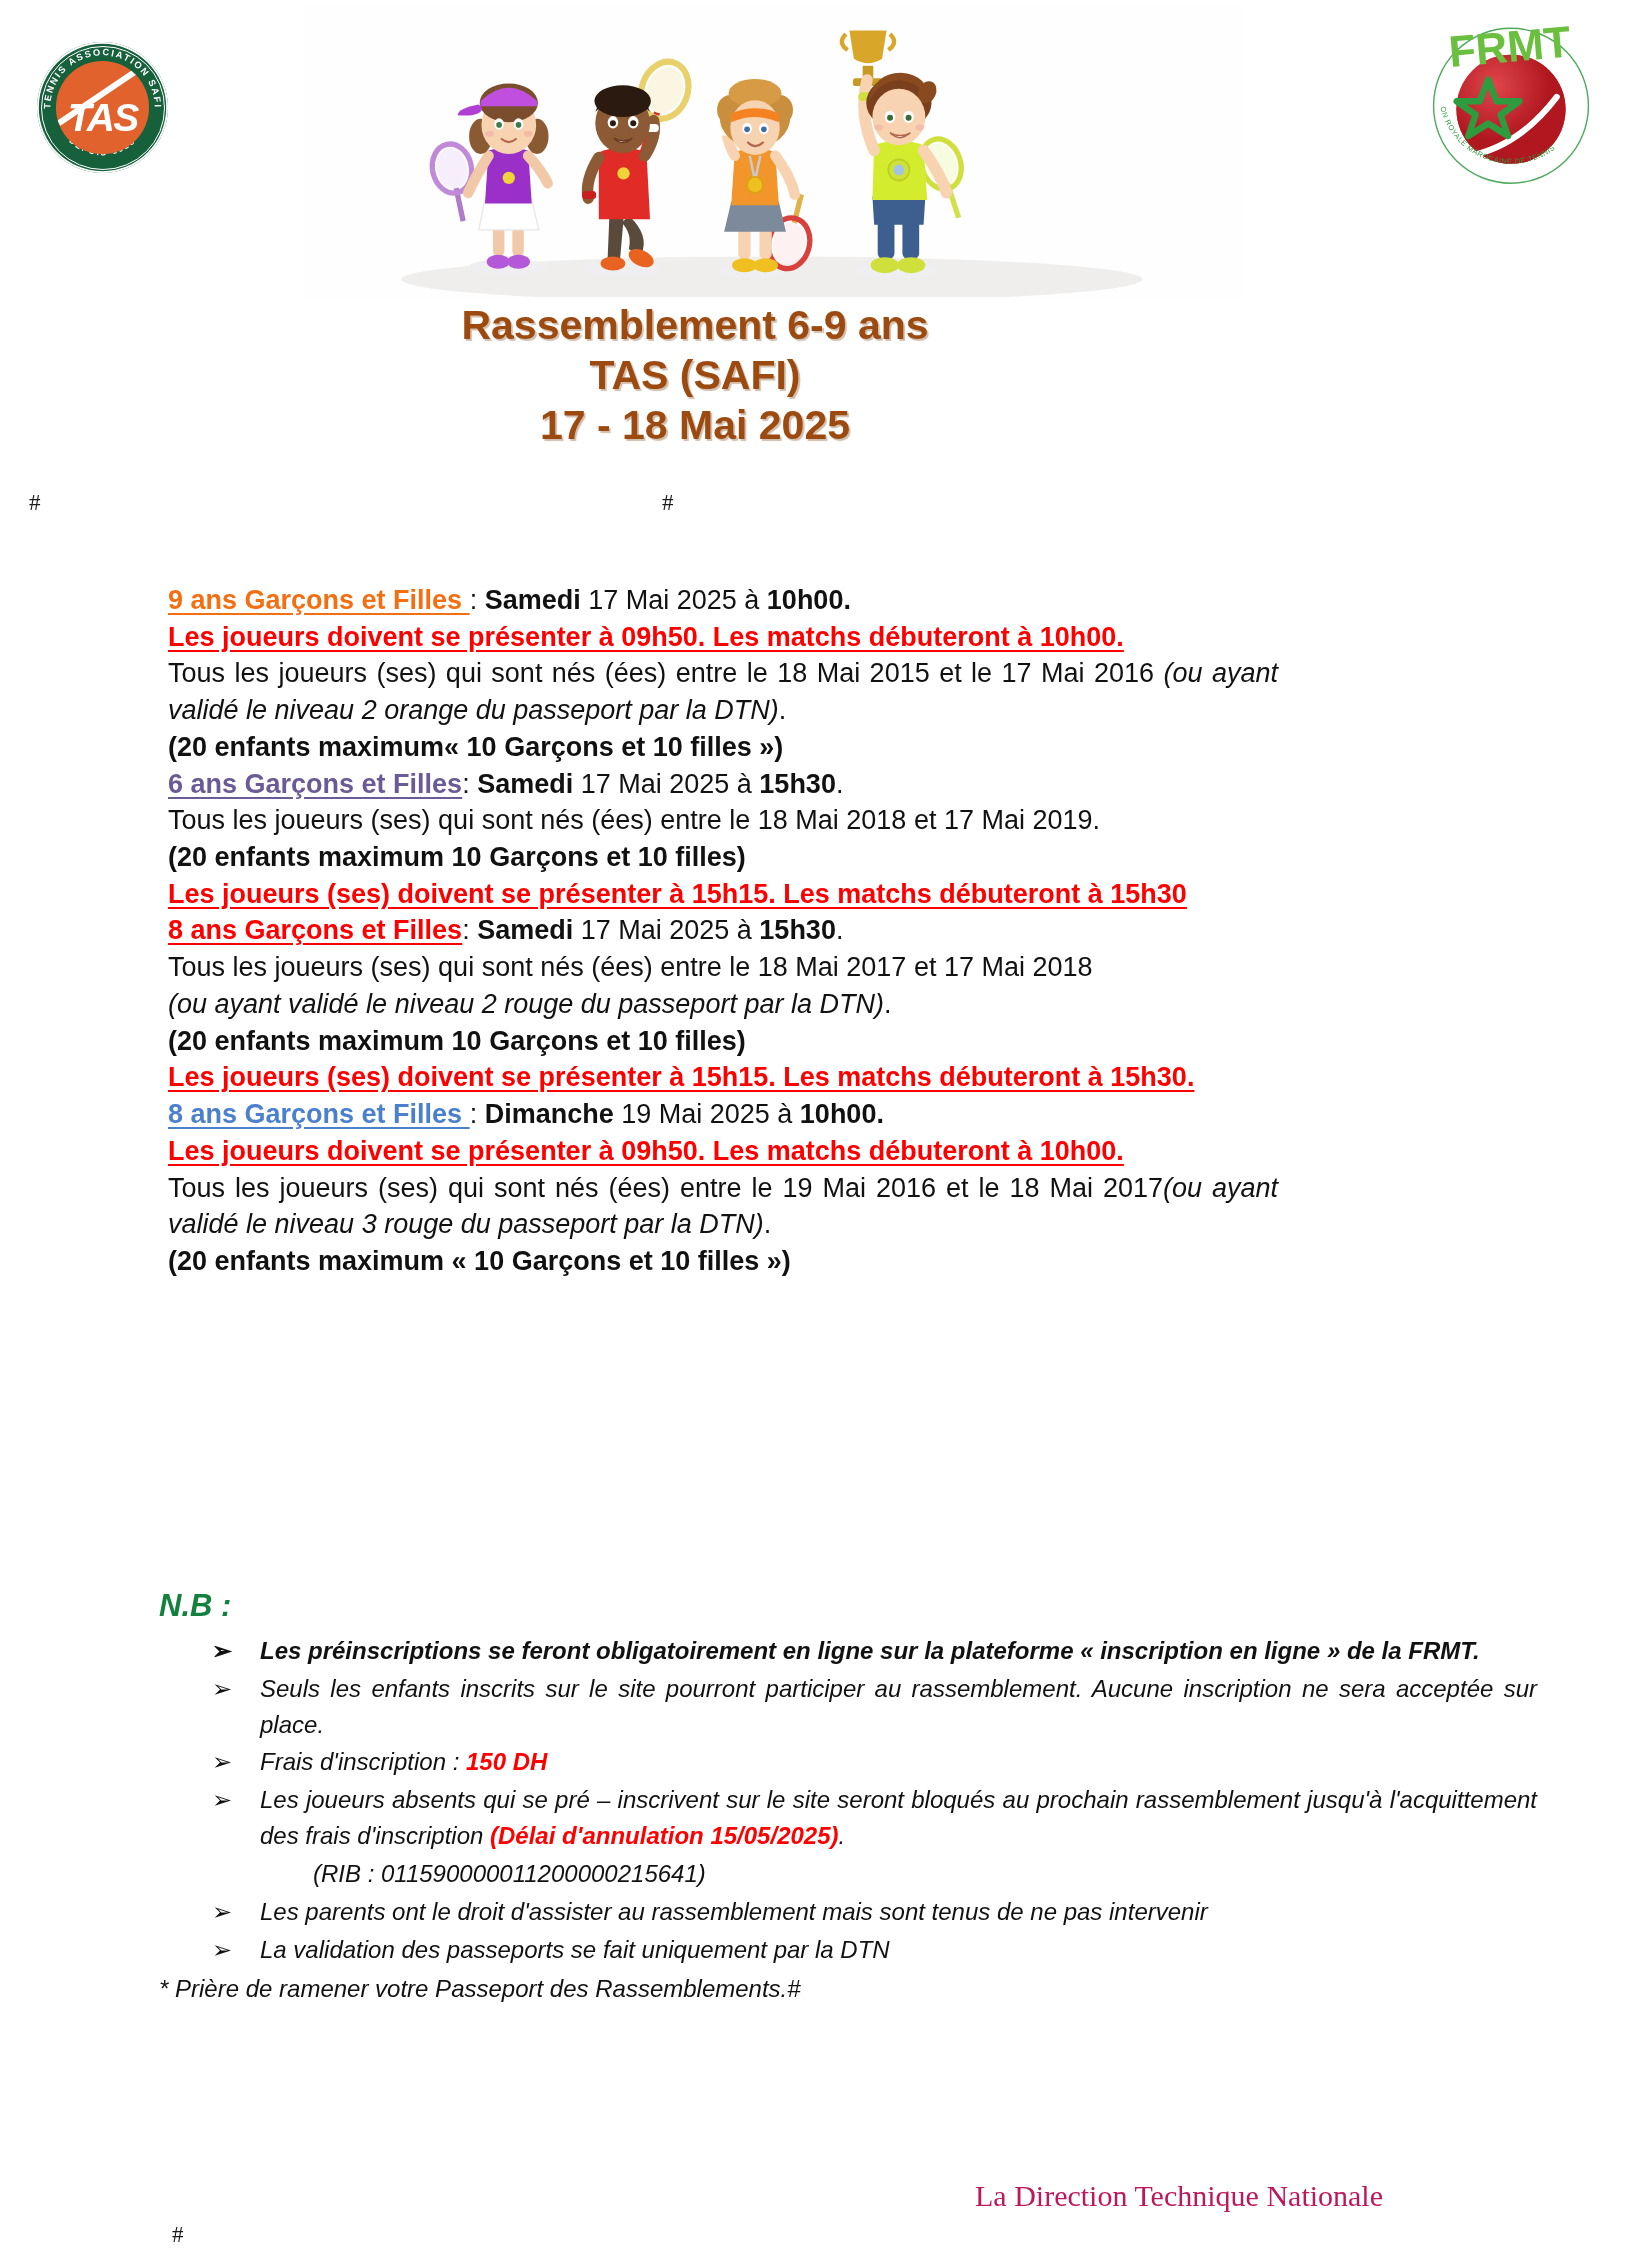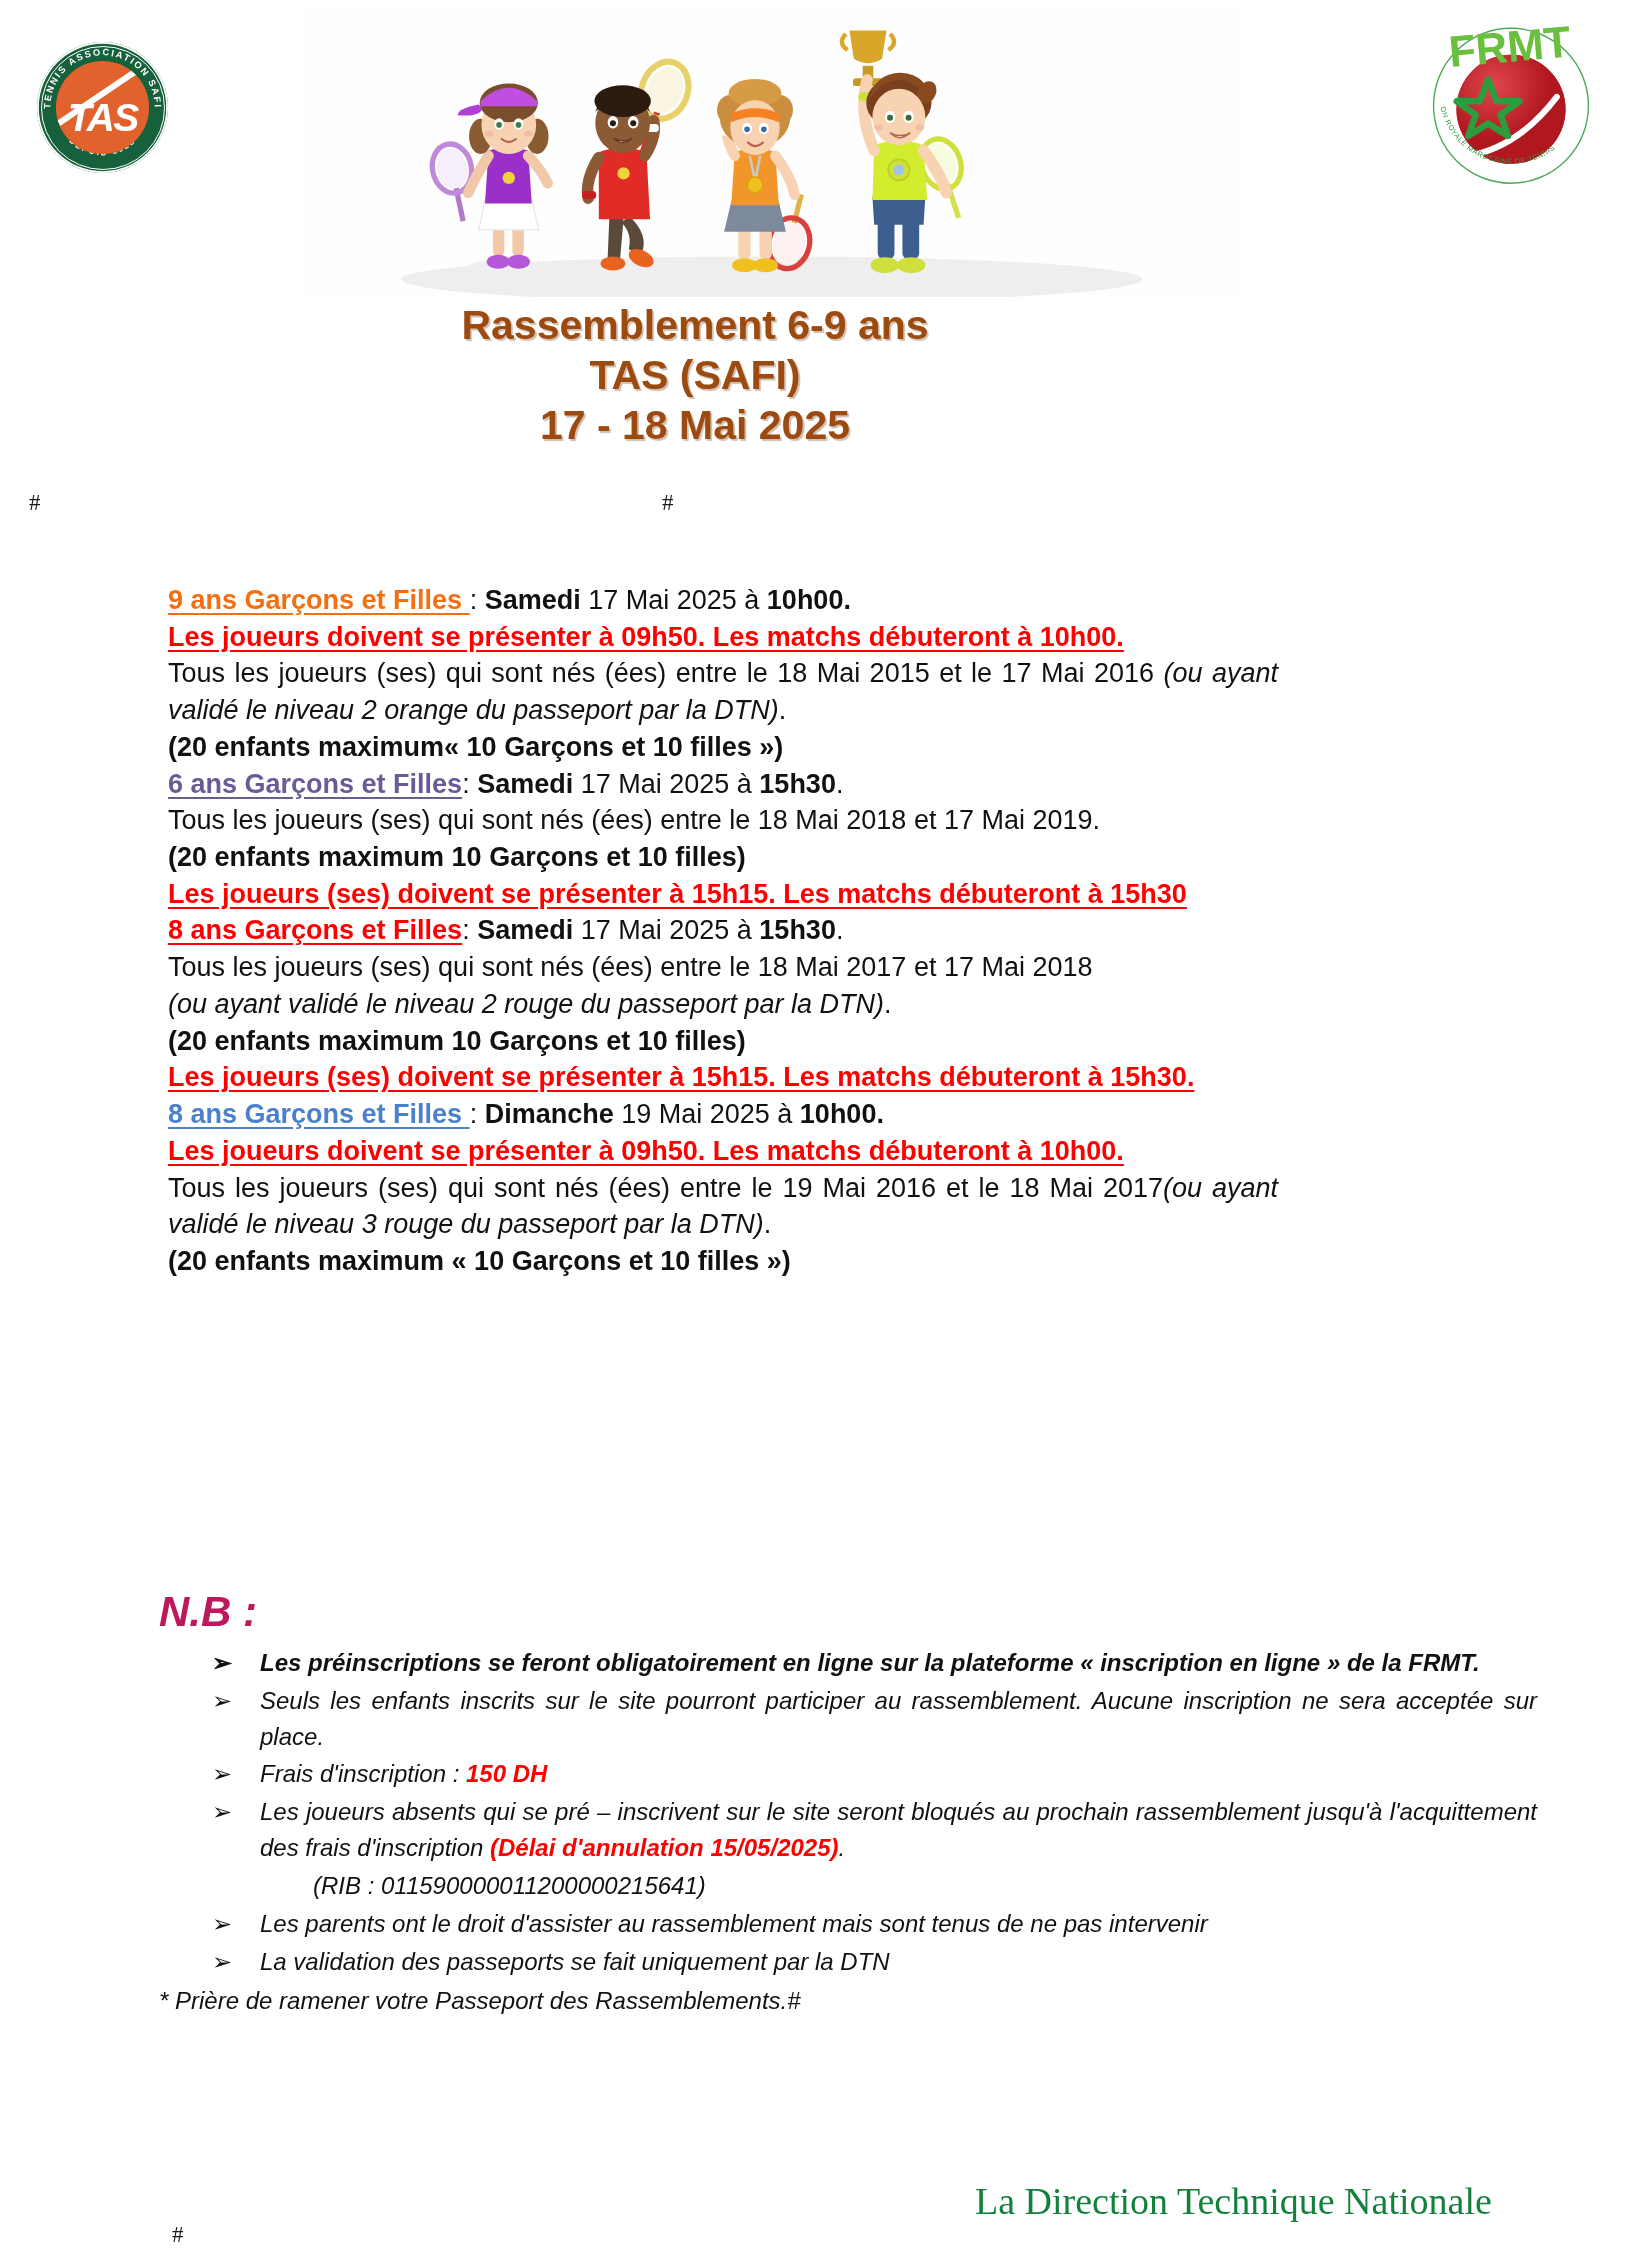--- a/index.html
+++ b/index.html
@@ -197,22 +197,22 @@
     left: 0;
     top: 1588px;
     width: 1630px;
     padding: 0 93px 0 159px;
     box-sizing: border-box;
   }
   .nb-title {
     font-family: "Liberation Sans", sans-serif;
     font-weight: bold;
     font-style: italic;
-    font-size: 42px;
-    color: #be185d;
+    font-size: 31px;
+    color: #15803d;
     margin: 0 0 8.8px 0;
   }
   .nb-list {
     list-style: none;
     margin: 0;
     padding: 0 0 0 53px;
   }
   .nb-item {
     position: relative;
     font-family: "Liberation Sans", sans-serif;
@@ -251,22 +251,22 @@
     margin: 3.5px 0 0 0;
   }
   .red-b { color: #FF0000; font-weight: bold; }
 
   
   .footer-sign {
     position: absolute;
     left: 975px;
     top: 2179px;
     font-family: "Liberation Serif", serif;
-    font-size: 38px;
-    color: #15803d;
+    font-size: 30px;
+    color: #be185d;
     white-space: nowrap;
   }
 </style>
 </head>
 <body>
 
 <div class="page">
 
   <div class="header">
 

